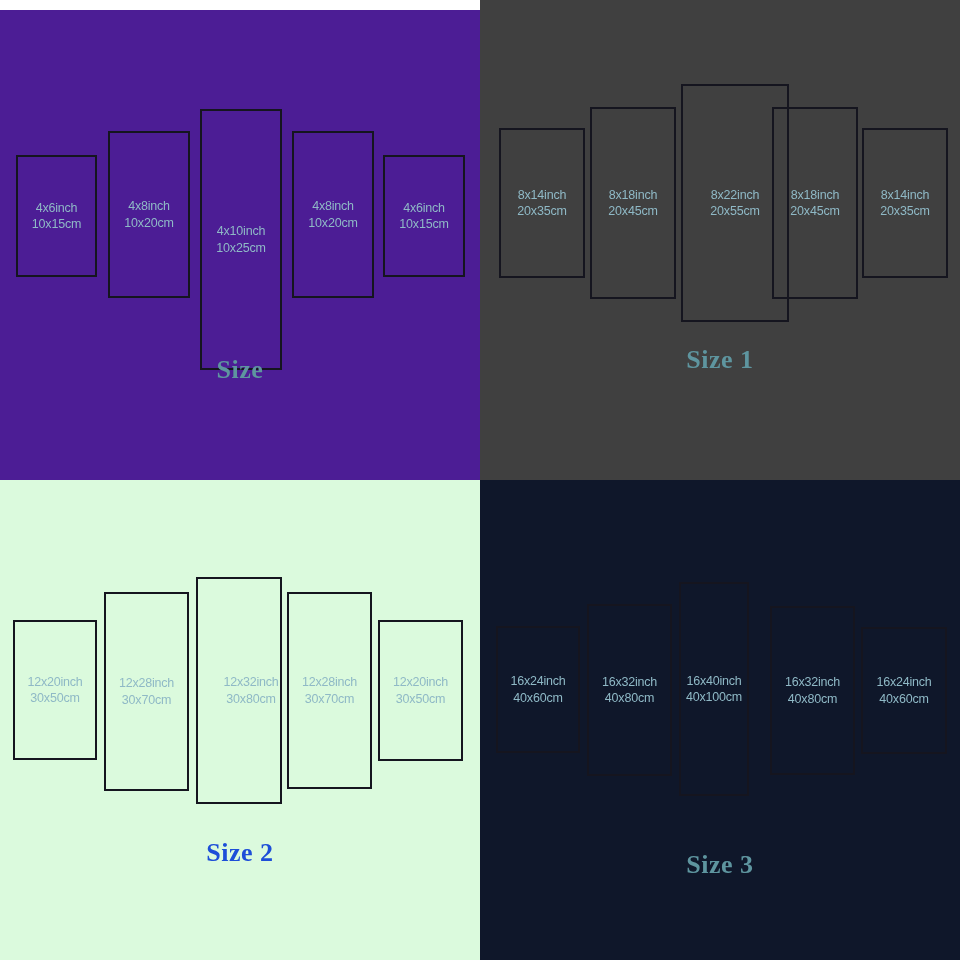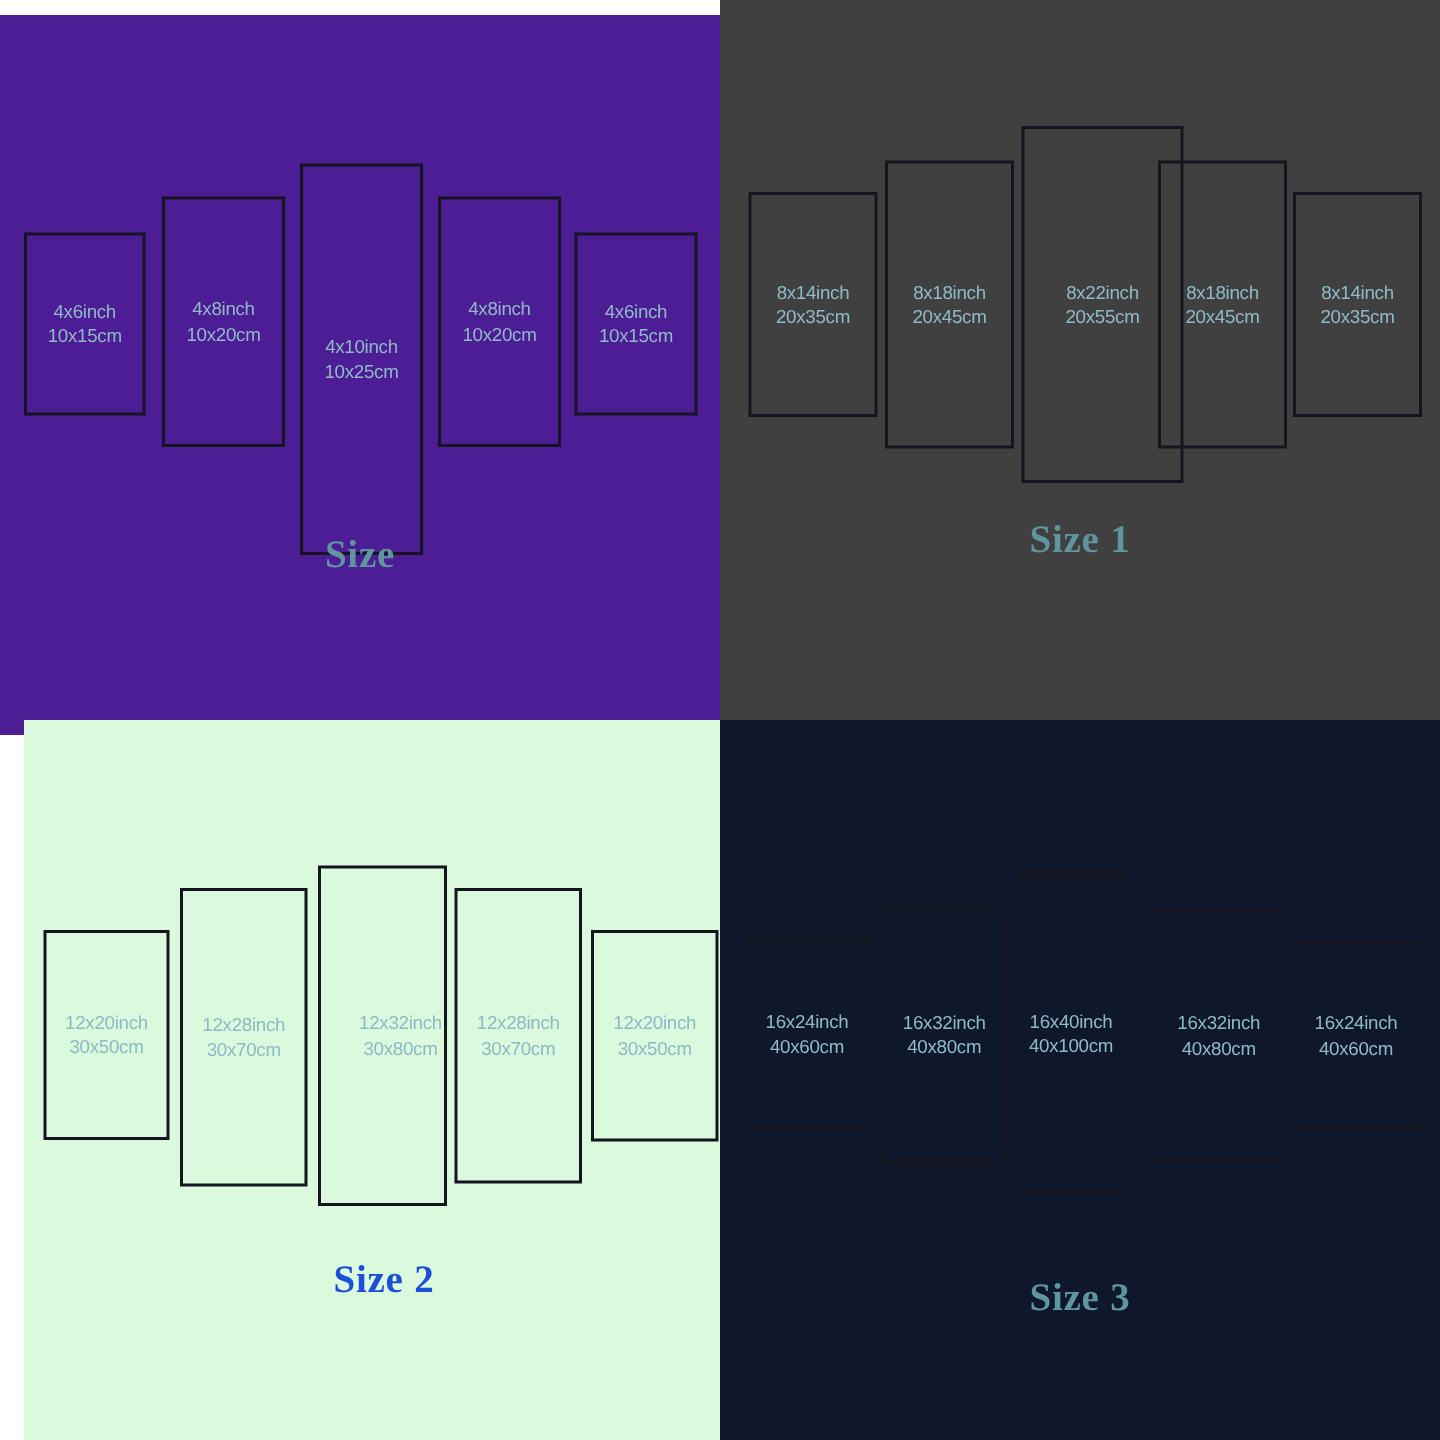--- a/index.html
+++ b/index.html
@@ -15,21 +15,21 @@
     font-family: "Liberation Sans", sans-serif;
   }
   .quadrant {
     position: absolute;
     width: 480px;
     height: 480px;
     overflow: hidden;
   }
   .q-tl { left: 0;   top: 0;   }
   .q-tr { left: 480px; top: 0;   }
-  .q-bl { left: 16px;   top: 480px; }
+  .q-bl { left: 0;   top: 480px; }
   .q-br { left: 480px; top: 480px; }
 
   .panel-group {
     position: absolute;
     left: 0;
     top: 0;
     width: 480px;
     height: 480px;
   }
   .panel {

